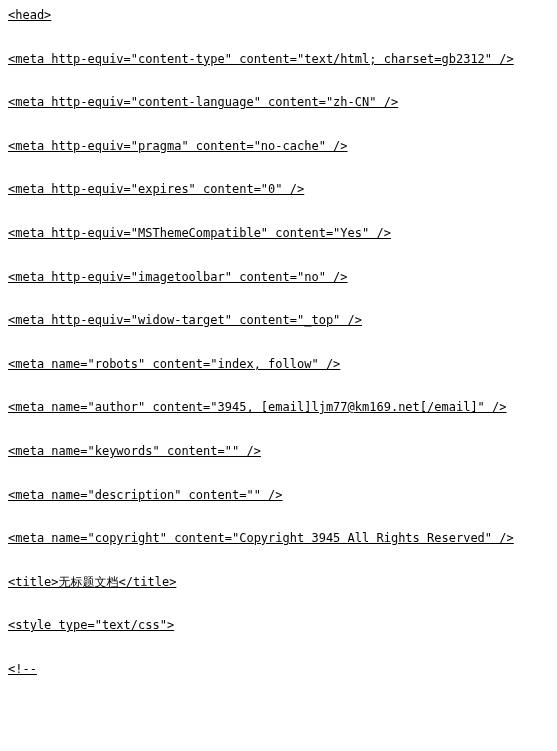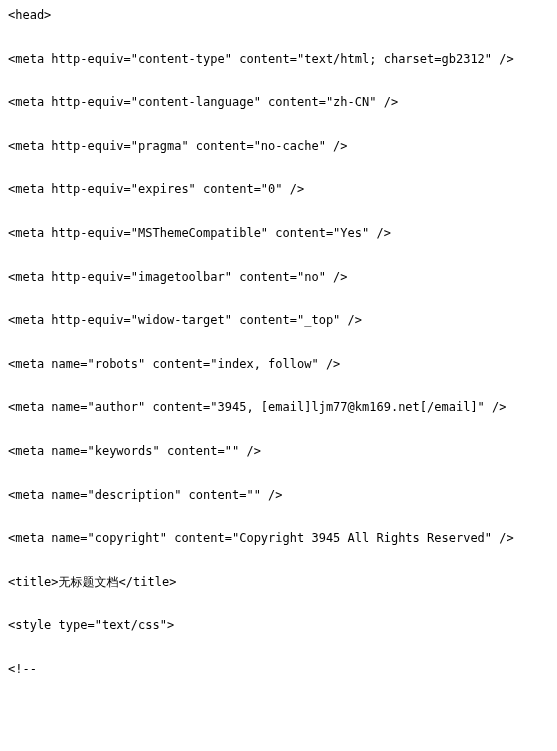--- a/index.html
+++ b/index.html
@@ -9,20 +9,21 @@
     font-family: "SimSun", "宋体", monospace;
     font-size: 12px;
     color: #000000;
     line-height: 1.3;
     width: 557px;
     box-sizing: border-box;
   }
   .code-line {
     margin-bottom: 28px;
     white-space: pre;
+    text-decoration: underline;
   }
 </style>
 </head>
 <body>
 
 <div class="code-line">&lt;head&gt;</div>
 <div class="code-line">&lt;meta http-equiv="content-type" content="text/html; charset=gb2312" /&gt;</div>
 <div class="code-line">&lt;meta http-equiv="content-language" content="zh-CN" /&gt;</div>
 <div class="code-line">&lt;meta http-equiv="pragma" content="no-cache" /&gt;</div>
 <div class="code-line">&lt;meta http-equiv="expires" content="0" /&gt;</div>

